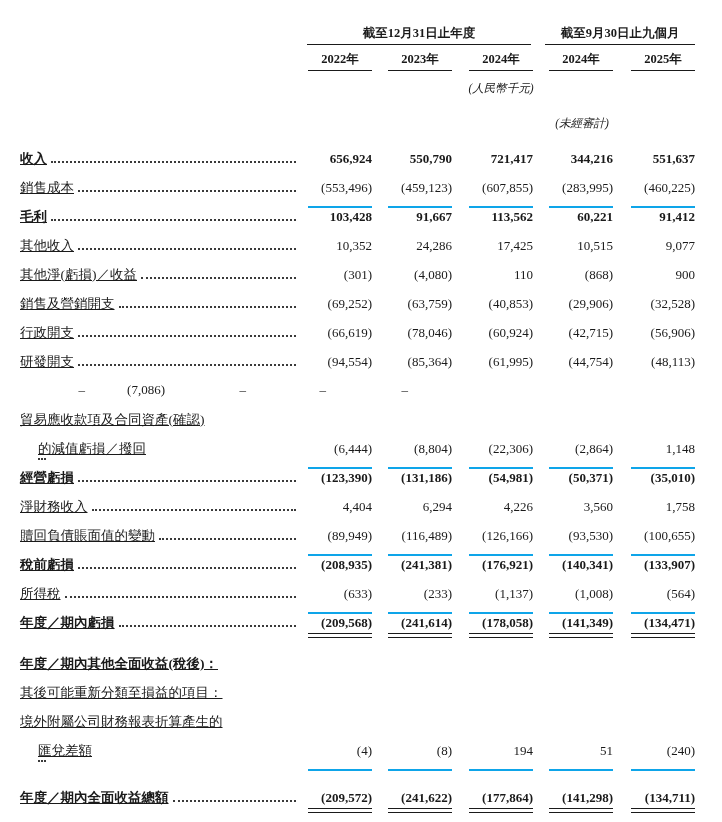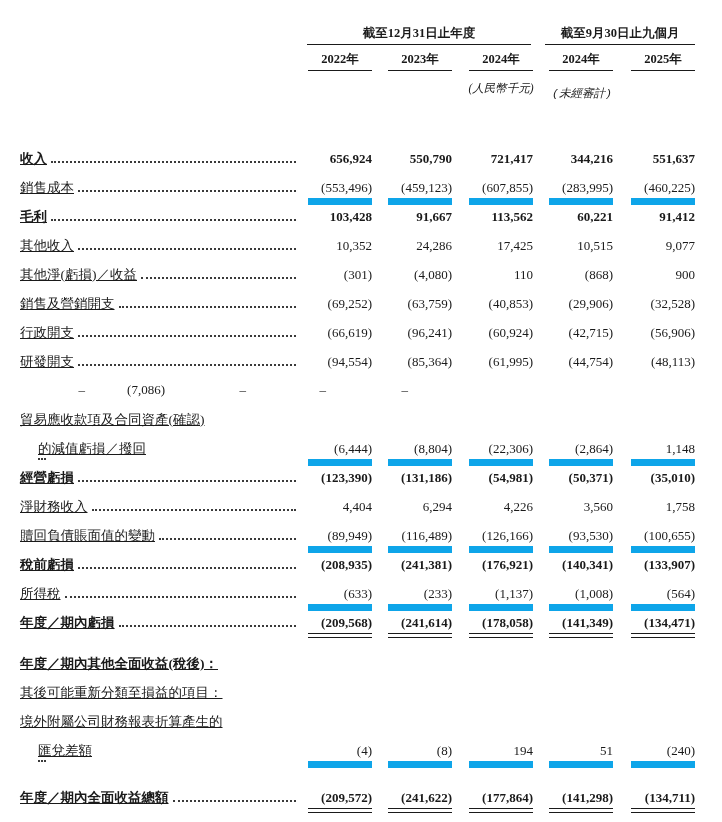--- a/index.html
+++ b/index.html
@@ -17,33 +17,33 @@
   .g1{width:224px;flex:none;}
   .ggap{width:14px;flex:none;}
   .g2{width:150px;flex:none;}
   .years{margin-top:7px;font-family:Liberation Serif, serif;}
   .cell{box-sizing:border-box;text-align:right;flex:none;}
   .c1{width:65px;}.c2{width:80px;}.c3{width:81px;}.c4{width:80px;}.c5{width:82px;}
   .yr{display:block;width:64px;margin-left:auto;text-align:center;font-weight:bold;
       font-size:12.5px;line-height:14px;border-bottom:1.5px solid #1a1a1a;padding-bottom:4px;}
   .note{position:absolute;font-style:italic;font-size:11.5px;width:160px;text-align:center;}
   .rmb{top:81px;left:421px;}
-  .unaud{top:86px;left:502px;font-family:Liberation Mono, monospace;}
+  .unaud{top:116px;left:502px;}
   
   .tbody{position:absolute;top:144px;left:20px;right:27px;}
   .trow{display:flex;align-items:baseline;height:29px;padding-top:6px;box-sizing:border-box;font-size:13px;}
   .trow.bold{font-weight:bold;}
   .tbody .trow:nth-child(18){margin-top:12px;}
   .tbody .trow:nth-child(22){margin-top:18px;}
   .lbl{flex:1;display:flex;align-items:baseline;font-size:13.5px;padding-right:6px;min-width:0;text-decoration:underline;}
   .lbl.indent{padding-left:14px;flex-direction:column;}
   .lbl-text{white-space:nowrap;}
   .dots{flex:1;min-width:8px;border-bottom:2px dotted #3a3a3a;margin:0 5px 0 4px;align-self:baseline;}
   .num{display:inline-block;min-width:64px;text-align:right;}
-  .u1{border-bottom:7px solid #0ea5e9;padding-bottom:2px;}
+  .u1{border-bottom:2px solid #0ea5e9;padding-bottom:10px;}
   .u2{border-bottom:1px solid #1a1a1a;padding-bottom:2px;position:relative;}
   .u2::after{content:"";position:absolute;left:0;right:0;bottom:-5px;height:1px;background:#1a1a1a;}
 </style>
 </head>
 <body>
 
 <div class="doc">
 
   <div class="thead">
     <div class="hrow groups">
@@ -141,21 +141,21 @@
         <div class="cell c3"><span class="num">(40,853)</span></div>
         <div class="cell c4"><span class="num">(29,906)</span></div>
         <div class="cell c5"><span class="num">(32,528)</span></div>
       </div>
       <div class="trow">
         <div class="lbl">
           <span class="lbl-text">行政開支</span>
           <span class="dots"></span>
         </div>
         <div class="cell c1"><span class="num">(66,619)</span></div>
-        <div class="cell c2"><span class="num">(96,241)</span></div>
+        <div class="cell c2"><span class="num">(78,046)</span></div>
         <div class="cell c3"><span class="num">(60,924)</span></div>
         <div class="cell c4"><span class="num">(42,715)</span></div>
         <div class="cell c5"><span class="num">(56,906)</span></div>
       </div>
       <div class="trow">
         <div class="lbl">
           <span class="lbl-text">研發開支</span>
           <span class="dots"></span>
         </div>
         <div class="cell c1"><span class="num">(94,554)</span></div>

